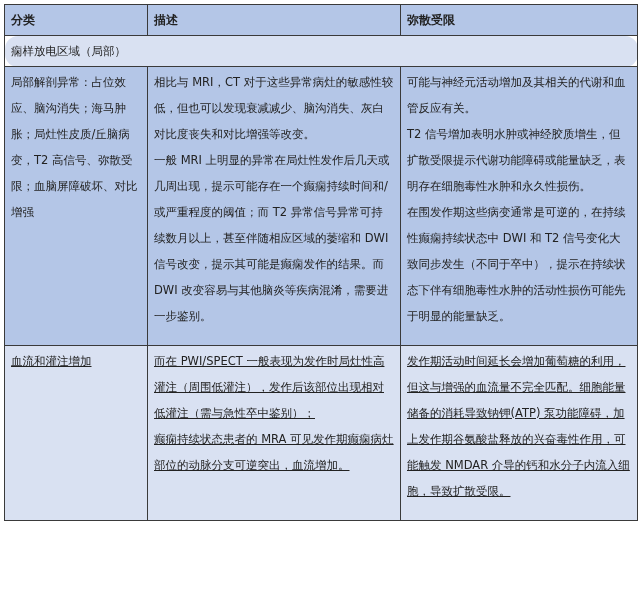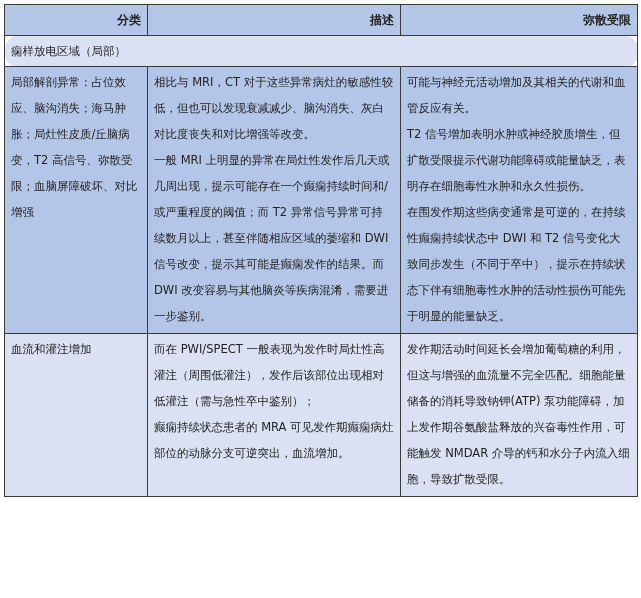--- a/index.html
+++ b/index.html
@@ -3,26 +3,26 @@
   <meta charset="utf-8">
   <style>
     html, body { margin: 0; padding: 0; background: #ffffff; }
     body { width: 641px; height: 598px; overflow: hidden; font-family: "DejaVu Sans", "Liberation Sans", sans-serif; }
     table {
       position: absolute; left: 4px; top: 4px;
       width: 633px; border-collapse: collapse; table-layout: fixed;
       font-size: 11.5px; color: #222;
     }
     td, th { border: 1px solid #3a3a3a; vertical-align: top; padding: 0 6px; }
-    th { background: #b4c6e7; height: 30px; font-weight: bold; text-align: right; vertical-align: middle; font-size: 12px; }
+    th { background: #b4c6e7; height: 30px; font-weight: bold; text-align: left; vertical-align: middle; font-size: 12px; }
     .section { background: #d9e1f2; height: 30px; vertical-align: middle; border-radius: 13px; }
     .row-a td { background: #b4c6e7; }
-    .row-b td { background: #d9e1f2; }
+    .row-b td { background: #d9e1f2; text-decoration: underline; }
     .remote { background: #b4c6e7; height: 30px; vertical-align: middle; }
-    .cell-lines { padding-top: 2px; padding-bottom: 4px; }
+    .cell-lines { padding-top: 2px; padding-bottom: 16px; }
     .para { line-height: 26px; margin: 0; }
     col.c1 { width: 143px; }
     col.c2 { width: 253px; }
     col.c3 { width: 237px; }
   </style>
 </head>
 <body>
 
 <table>
   <colgroup>

